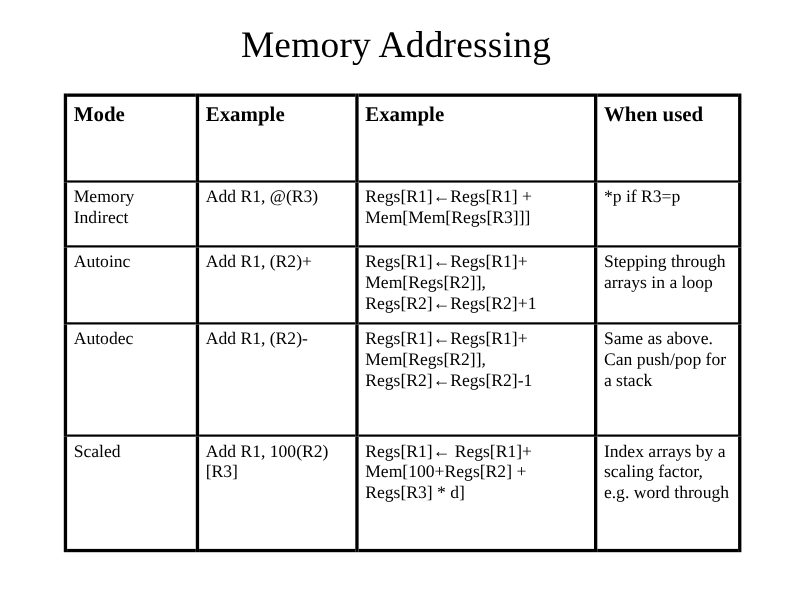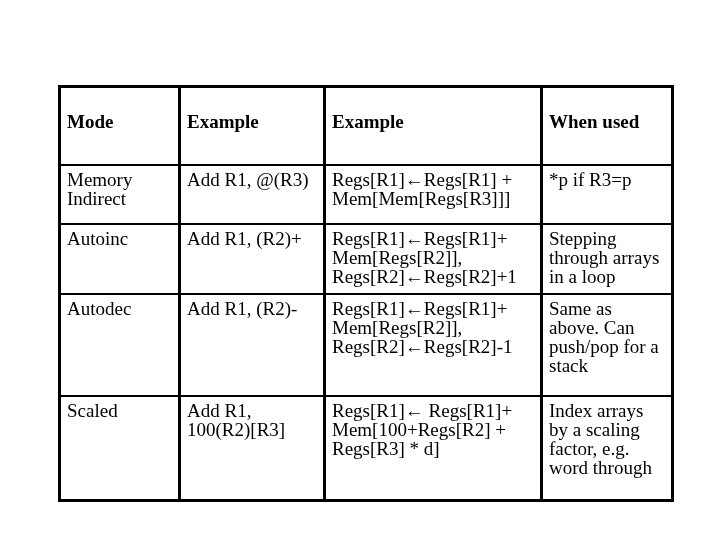--- a/index.html
+++ b/index.html
@@ -52,43 +52,44 @@
   table.addr th,
   table.addr td {
     border-left: 3px solid #000000;
     border-right: 3px solid #000000;
     border-top: 2px solid #000000;
     border-bottom: 2px solid #000000;
     vertical-align: top;
     text-align: left;
     padding: 4px 5px 4px 6px;
     font-weight: normal;
-    font-size: 19px;
+    font-size: 16px;
     line-height: 19px;
     font-family: "Liberation Serif", "DejaVu Serif", serif;
   }
   table.addr thead th {
     font-weight: bold;
     font-size: 19px;
     line-height: 24px;
-    padding-top: 22px;
+    padding-top: 5px;
   }
   table.addr thead tr { height: 78px; }
   table.addr tbody tr.r-1 { height: 59px; }
   table.addr tbody tr.r-2 { height: 70px; }
   table.addr tbody tr.r-3 { height: 102px; }
   table.addr tbody tr.r-4 { height: 105px; }
 
   .cell-line { display: block; white-space: nowrap; }
 </style>
 </head>
 <body>
 
 <div class="slide">
 
+  <div class="slide-title">Memory Addressing</div>
 
   <div class="table-wrap">
     <table class="addr">
       <colgroup>
         <col class="c-mode">
         <col class="c-example">
         <col class="c-meaning">
         <col class="c-when">
       </colgroup>
       <thead>

